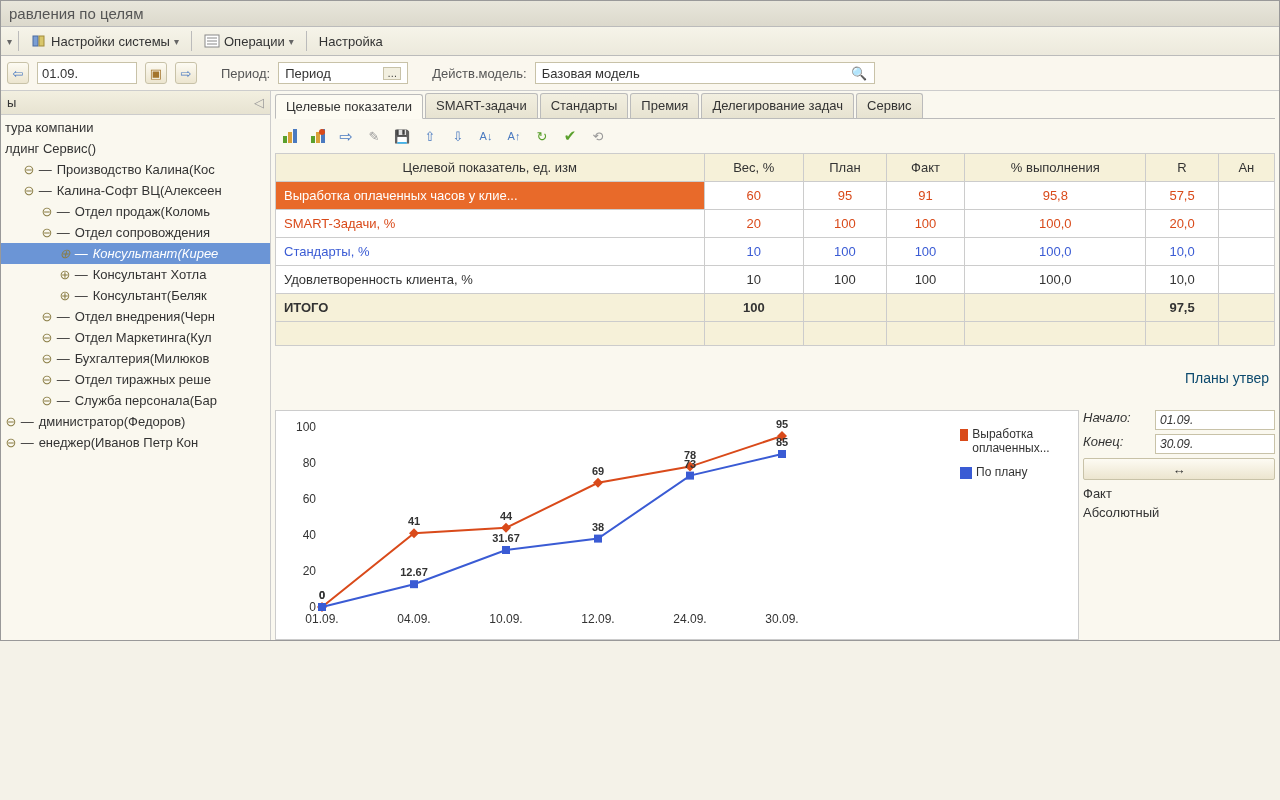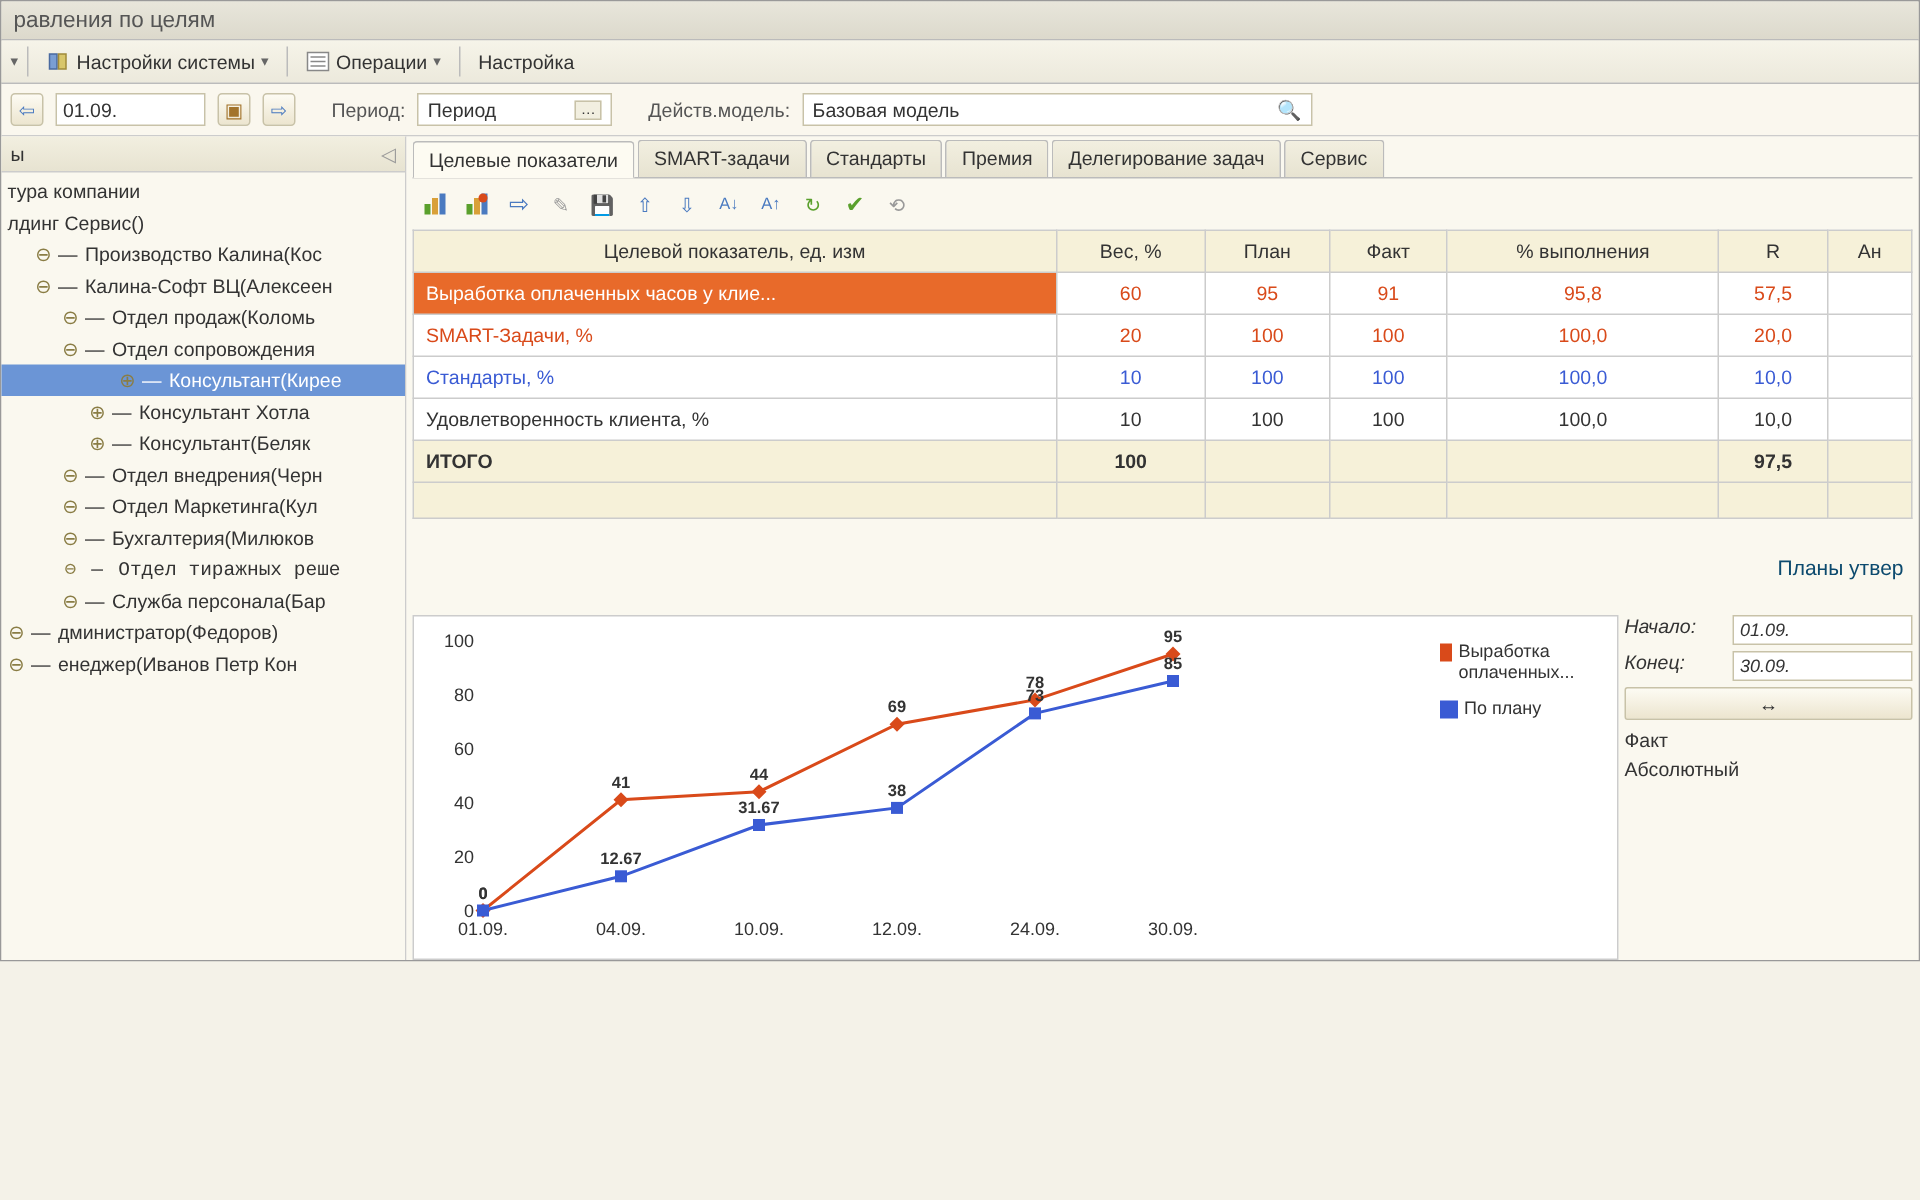--- a/index.html
+++ b/index.html
@@ -131,27 +131,27 @@
         <span>ы</span>
         <span style="color:#999">◁</span>
       </div>
       <div class="tree" id="tree">
           <div class="tnode" style="padding-left: 4px;">тура компании</div>
           <div class="tnode" style="padding-left: 4px;">лдинг Сервис()</div>
           <div class="tnode" style="padding-left: 22px;"><span class="exp">⊖</span> <span class="cicon">—</span>Производство Калина(Кос</div>
           <div class="tnode" style="padding-left: 22px;"><span class="exp">⊖</span> <span class="cicon">—</span>Калина-Софт ВЦ(Алексеен</div>
           <div class="tnode" style="padding-left: 40px;"><span class="exp">⊖</span> <span class="cicon">—</span>Отдел продаж(Коломь</div>
           <div class="tnode" style="padding-left: 40px;"><span class="exp">⊖</span> <span class="cicon">—</span>Отдел сопровождения</div>
-          <div class="tnode sel" style="padding-left: 78px;"><span class="exp">⊕</span> <span class="cicon">—</span>Консультант(Кирее</div>
+          <div class="tnode sel" style="padding-left: 58px; font-style: italic;"><span class="exp">⊕</span> <span class="cicon">—</span>Консультант(Кирее</div>
           <div class="tnode" style="padding-left: 58px;"><span class="exp">⊕</span> <span class="cicon">—</span>Консультант Хотла</div>
           <div class="tnode" style="padding-left: 58px;"><span class="exp">⊕</span> <span class="cicon">—</span>Консультант(Беляк</div>
           <div class="tnode" style="padding-left: 40px;"><span class="exp">⊖</span> <span class="cicon">—</span>Отдел внедрения(Черн</div>
           <div class="tnode" style="padding-left: 40px;"><span class="exp">⊖</span> <span class="cicon">—</span>Отдел Маркетинга(Кул</div>
           <div class="tnode" style="padding-left: 40px;"><span class="exp">⊖</span> <span class="cicon">—</span>Бухгалтерия(Милюков</div>
-          <div class="tnode" style="padding-left: 40px; font-family: Liberation Mono, monospace;"><span class="exp">⊖</span> <span class="cicon">—</span>Отдел тиражных реше</div>
+          <div class="tnode" style="padding-left: 40px;"><span class="exp">⊖</span> <span class="cicon">—</span>Отдел тиражных реше</div>
           <div class="tnode" style="padding-left: 40px;"><span class="exp">⊖</span> <span class="cicon">—</span>Служба персонала(Бар</div>
           <div class="tnode" style="padding-left: 4px;"><span class="exp">⊖</span> <span class="cicon">—</span>дминистратор(Федоров)</div>
           <div class="tnode" style="padding-left: 4px;"><span class="exp">⊖</span> <span class="cicon">—</span>енеджер(Иванов Петр Кон</div>
         </div>
     </div>
 
     <div class="main">
       <div class="tabs" id="tabs">
           <div class="tab active">Целевые показатели</div>
           <div class="tab">SMART-задачи</div>

